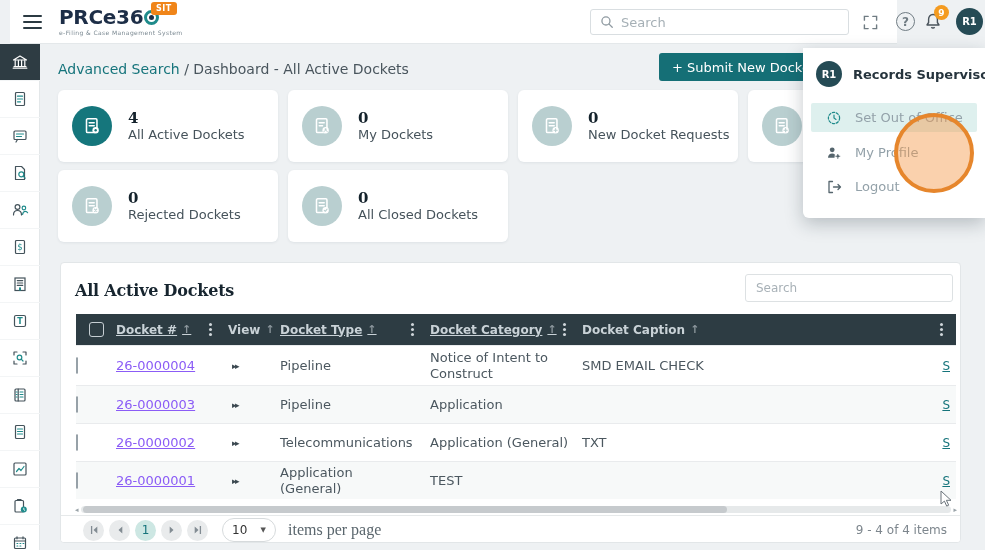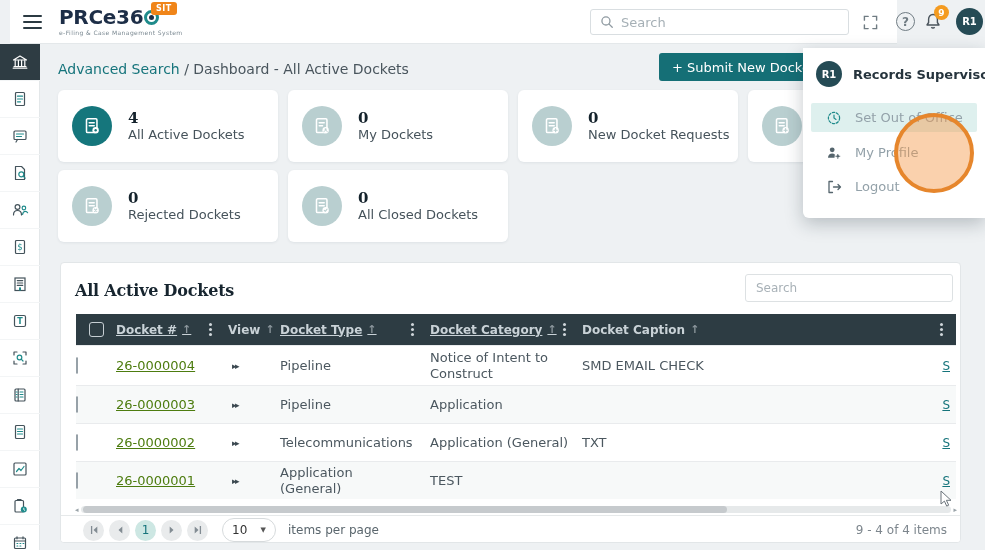--- a/index.html
+++ b/index.html
@@ -57,37 +57,37 @@
   .hc .lbl-arrow { display:flex; align-items:flex-start; gap:5px;text-decoration:underline; }
   .sort-arrow { color:#8b969c; font-size:11px; }
   .kebab { display:inline-flex; flex-direction:column; gap:2px; cursor:pointer; color:#cfd6da; }
   .kebab i { width:3px; height:3px; border-radius:50%; background:currentColor; }
   .checkbox { width:15px; height:15px; border-radius:3px; border:1.5px solid #97a1a8; background:#fff; margin:0 auto; cursor:pointer; }
   .grid-header .checkbox { border-color:#c6ced3; background:transparent; }
 
   .grid-row { min-height:38px; font-size:13px; color:#4b575f; border-top:1px solid #e9ebed; position:relative; background:#fff; }
   .grid-row.alt { background:#f7f9f9; }
   .grid-row.tall { min-height:40px; }
-  .docket-link { color:#4d7c0f; text-decoration:underline; padding-left:4px; cursor:pointer; font-weight:500; }
+  .docket-link { color:#8b5cf6; text-decoration:underline; padding-left:4px; cursor:pointer; font-weight:500; }
   .view-cell { color:#3a474f; font-size:9px; letter-spacing:-1.5px; padding-left:8px; cursor:pointer; }
   .cell { padding:3px 8px 3px 4px; line-height:1.2; }
   .edge-link { position:absolute; right:6px; top:50%; transform:translateY(-50%); color:#15747b; font-size:12px; text-decoration:underline; cursor:pointer; }
 
   
   .hscroll { position:absolute; left:14px; top:243px; width:882px; height:8px; }
   .hs-track { position:absolute; left:6px; right:6px; top:0; height:7px; background:#e6e9ea; border-radius:4px; }
   .hs-thumb { position:absolute; left:8px; top:0; width:73%; height:7px; background:#c6cacd; border-radius:4px; cursor:pointer; }
   .hs-arrow { position:absolute; top:0; font-size:7px; color:#9aa3a9; line-height:8px; }
   .pager { position:absolute; left:0; right:0; top:252px; height:29px; border-top:1px solid #e6e9ea; display:flex; align-items:center; gap:5px; padding-left:22px; background:#fff; }
   .pg-btn { width:21px; height:21px; border-radius:50%; background:#e9ebec; display:flex; align-items:center; justify-content:center; cursor:pointer; flex:none; }
   .pg-btn svg { display:block; }
   .pg-btn.current { background:#cde7e3; color:#15747b; font-size:12px; }
   .page-size { width:54px; height:24px; border:1px solid #d6dadc; border-radius:12px; display:flex; align-items:center; justify-content:space-between; padding:0 9px; font-size:12px; color:#333; margin-left:9px; cursor:pointer; background:#fff; }
   .page-size .caret { font-size:7px; color:#555; }
-  .ipp-label { font-size:12px; color:#5a666d; margin-left:7px; }
+  .ipp-label { font-size:16px; color:#5a666d; margin-left:7px;font-family:Liberation Serif, serif; }
   .range-label { margin-left:auto; margin-right:13px; font-size:12px; color:#7d868d; }
 
   
   .user-dropdown { position:absolute; left:803px; top:48px; width:182px; height:170px; background:#fff; border-radius:0 0 0 6px; box-shadow:0 6px 18px rgba(25,40,50,.25); z-index:30; }
   .ud-header { display:flex; align-items:center; gap:11px; padding:13px 12px 0 13px; }
   .ud-avatar { width:26px; height:26px; border-radius:50%; background:#254b55; color:#fff; font-size:10px; font-weight:bold; display:flex; align-items:center; justify-content:center; flex:none; }
   .ud-name { font-size:13px; font-weight:bold; color:#26343d; white-space:nowrap; }
   .ud-item { position:absolute; left:8px; right:8px; height:29px; display:flex; align-items:center; gap:13px; padding-left:15px; font-size:13px; color:#93a1a9; border-radius:2px; cursor:pointer; }
   .ud-item.highlighted { background:#def0ee; }
   .ud-item svg { flex:none; }

